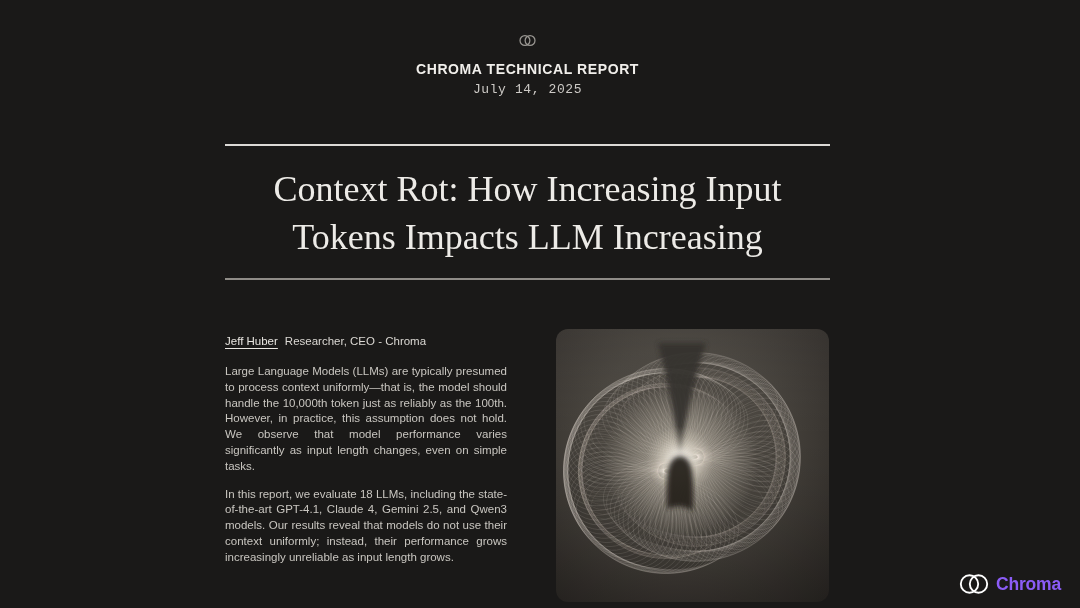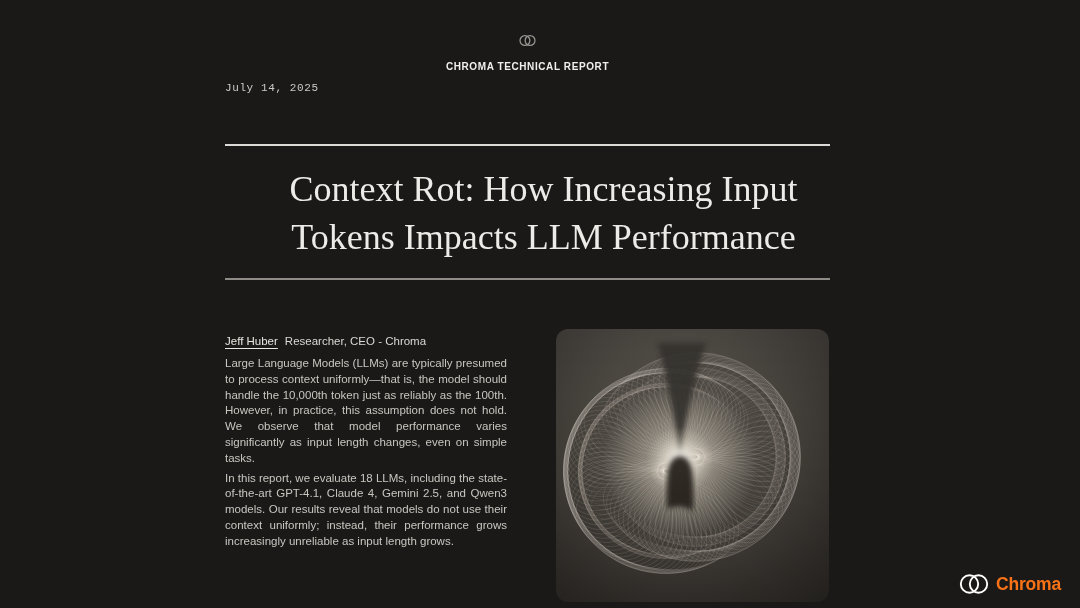--- a/index.html
+++ b/index.html
@@ -3,52 +3,52 @@
 <meta charset="utf-8">
 <style>
   html,body{margin:0;padding:0;background:#191817;}
   .page{position:relative;width:1080px;height:608px;background:#1a1918;overflow:hidden;
         font-family:"Liberation Sans",sans-serif;-webkit-font-smoothing:antialiased;}
   .content{position:absolute;left:225px;top:0;width:605px;height:608px;}
 
   
   .brand-mark-top{position:absolute;top:34px;left:0;width:100%;display:flex;justify-content:center;color:#9a9792;}
   .report-label{position:absolute;top:61px;left:0;width:100%;text-align:center;
-                font-size:10px;font-weight:700;letter-spacing:0.6px;color:#f1efeb;}
-  .report-date{position:absolute;top:82px;left:0;width:100%;
-               font-family:"Liberation Mono",monospace;font-size:11px;letter-spacing:0.6px;color:#cdcac6;}
+                font-size:14px;font-weight:700;letter-spacing:0.6px;color:#f1efeb;}
+  .report-date{position:absolute;top:82px;left:0;width:100%;text-align:center;
+               font-family:"Liberation Mono",monospace;font-size:13px;letter-spacing:0.6px;color:#cdcac6;}
 
   
   .rule{position:absolute;left:0;width:100%;height:2px;}
   .rule-top{top:144px;background:#dcdad6;}
   .rule-bottom{top:278px;background:#8f8c87;}
-  .title{position:absolute;top:165px;left:16px;width:100%;margin:0;text-align:center;
+  .title{position:absolute;top:165px;left:0;width:100%;margin:0;text-align:center;
          font-family:"Liberation Serif",serif;font-weight:400;font-size:36px;line-height:48px;color:#edebe7;}
   .title .t-line{display:block;}
 
   
   .body-grid{position:absolute;top:329px;left:0;width:605px;}
   .left-col{position:absolute;left:0;top:0;width:282px;}
   .authors{margin-top:1px;}
   .author-row{height:22px;line-height:22px;font-size:11.5px;color:#e5e2dd;white-space:nowrap;}
   .author-name{color:#e9e6e1;text-decoration:underline;text-underline-offset:3px;
                text-decoration-thickness:1px;cursor:pointer;}
   .author-role{margin-left:7px;color:#dbd8d3;}
-  .abstract{margin:4px 0 0 0;width:282px;text-align:justify;font-size:11.5px;line-height:15.8px;color:#c9c6c0;}
+  .abstract{margin:12px 0 0 0;width:282px;text-align:justify;font-size:11.5px;line-height:15.8px;color:#c9c6c0;}
 
   
   .figure-card{position:absolute;left:331px;top:0;width:273px;height:273px;border-radius:12px;overflow:hidden;
      background:
        linear-gradient(180deg, rgba(255,255,255,0.04) 0%, rgba(0,0,0,0.00) 40%, rgba(0,0,0,0.14) 100%),
        radial-gradient(circle at 46% 42%, #544f48 0%, #46423c 45%, #332f2b 78%, #272421 100%);}
   .figure-card svg{display:block;}
 
   
   .corner-logo{position:absolute;right:19px;bottom:13px;display:flex;align-items:center;gap:7px;
-               color:#f97316;cursor:pointer;}
+               color:#8b5cf6;cursor:pointer;}
   .corner-logo .wordmark{font-size:17.5px;font-weight:700;letter-spacing:-0.2px;}
 </style>
 </head>
 <body>
 
 <div class="page">
   <div class="content">
 
     <div class="brand-mark-top">
       <svg width="17" height="13" viewBox="0 0 30 22" fill="none">
@@ -57,21 +57,21 @@
       </svg>
     </div>
 
     <div class="report-label">CHROMA TECHNICAL REPORT</div>
     <div class="report-date">July 14, 2025</div>
 
     <div class="rule rule-top"></div>
 
     <h1 class="title">
       <span class="t-line">Context Rot: How Increasing Input</span>
-      <span class="t-line">Tokens Impacts LLM Performance</span>
+      <span class="t-line">Tokens Impacts LLM Increasing</span>
     </h1>
 
     <div class="rule rule-bottom"></div>
 
     <div class="body-grid">
       <div class="left-col">
 
         <div class="authors">
           <div class="author-row">
             <span class="author-name">Jeff Huber</span><span class="author-role">Researcher, CEO - Chroma</span>

